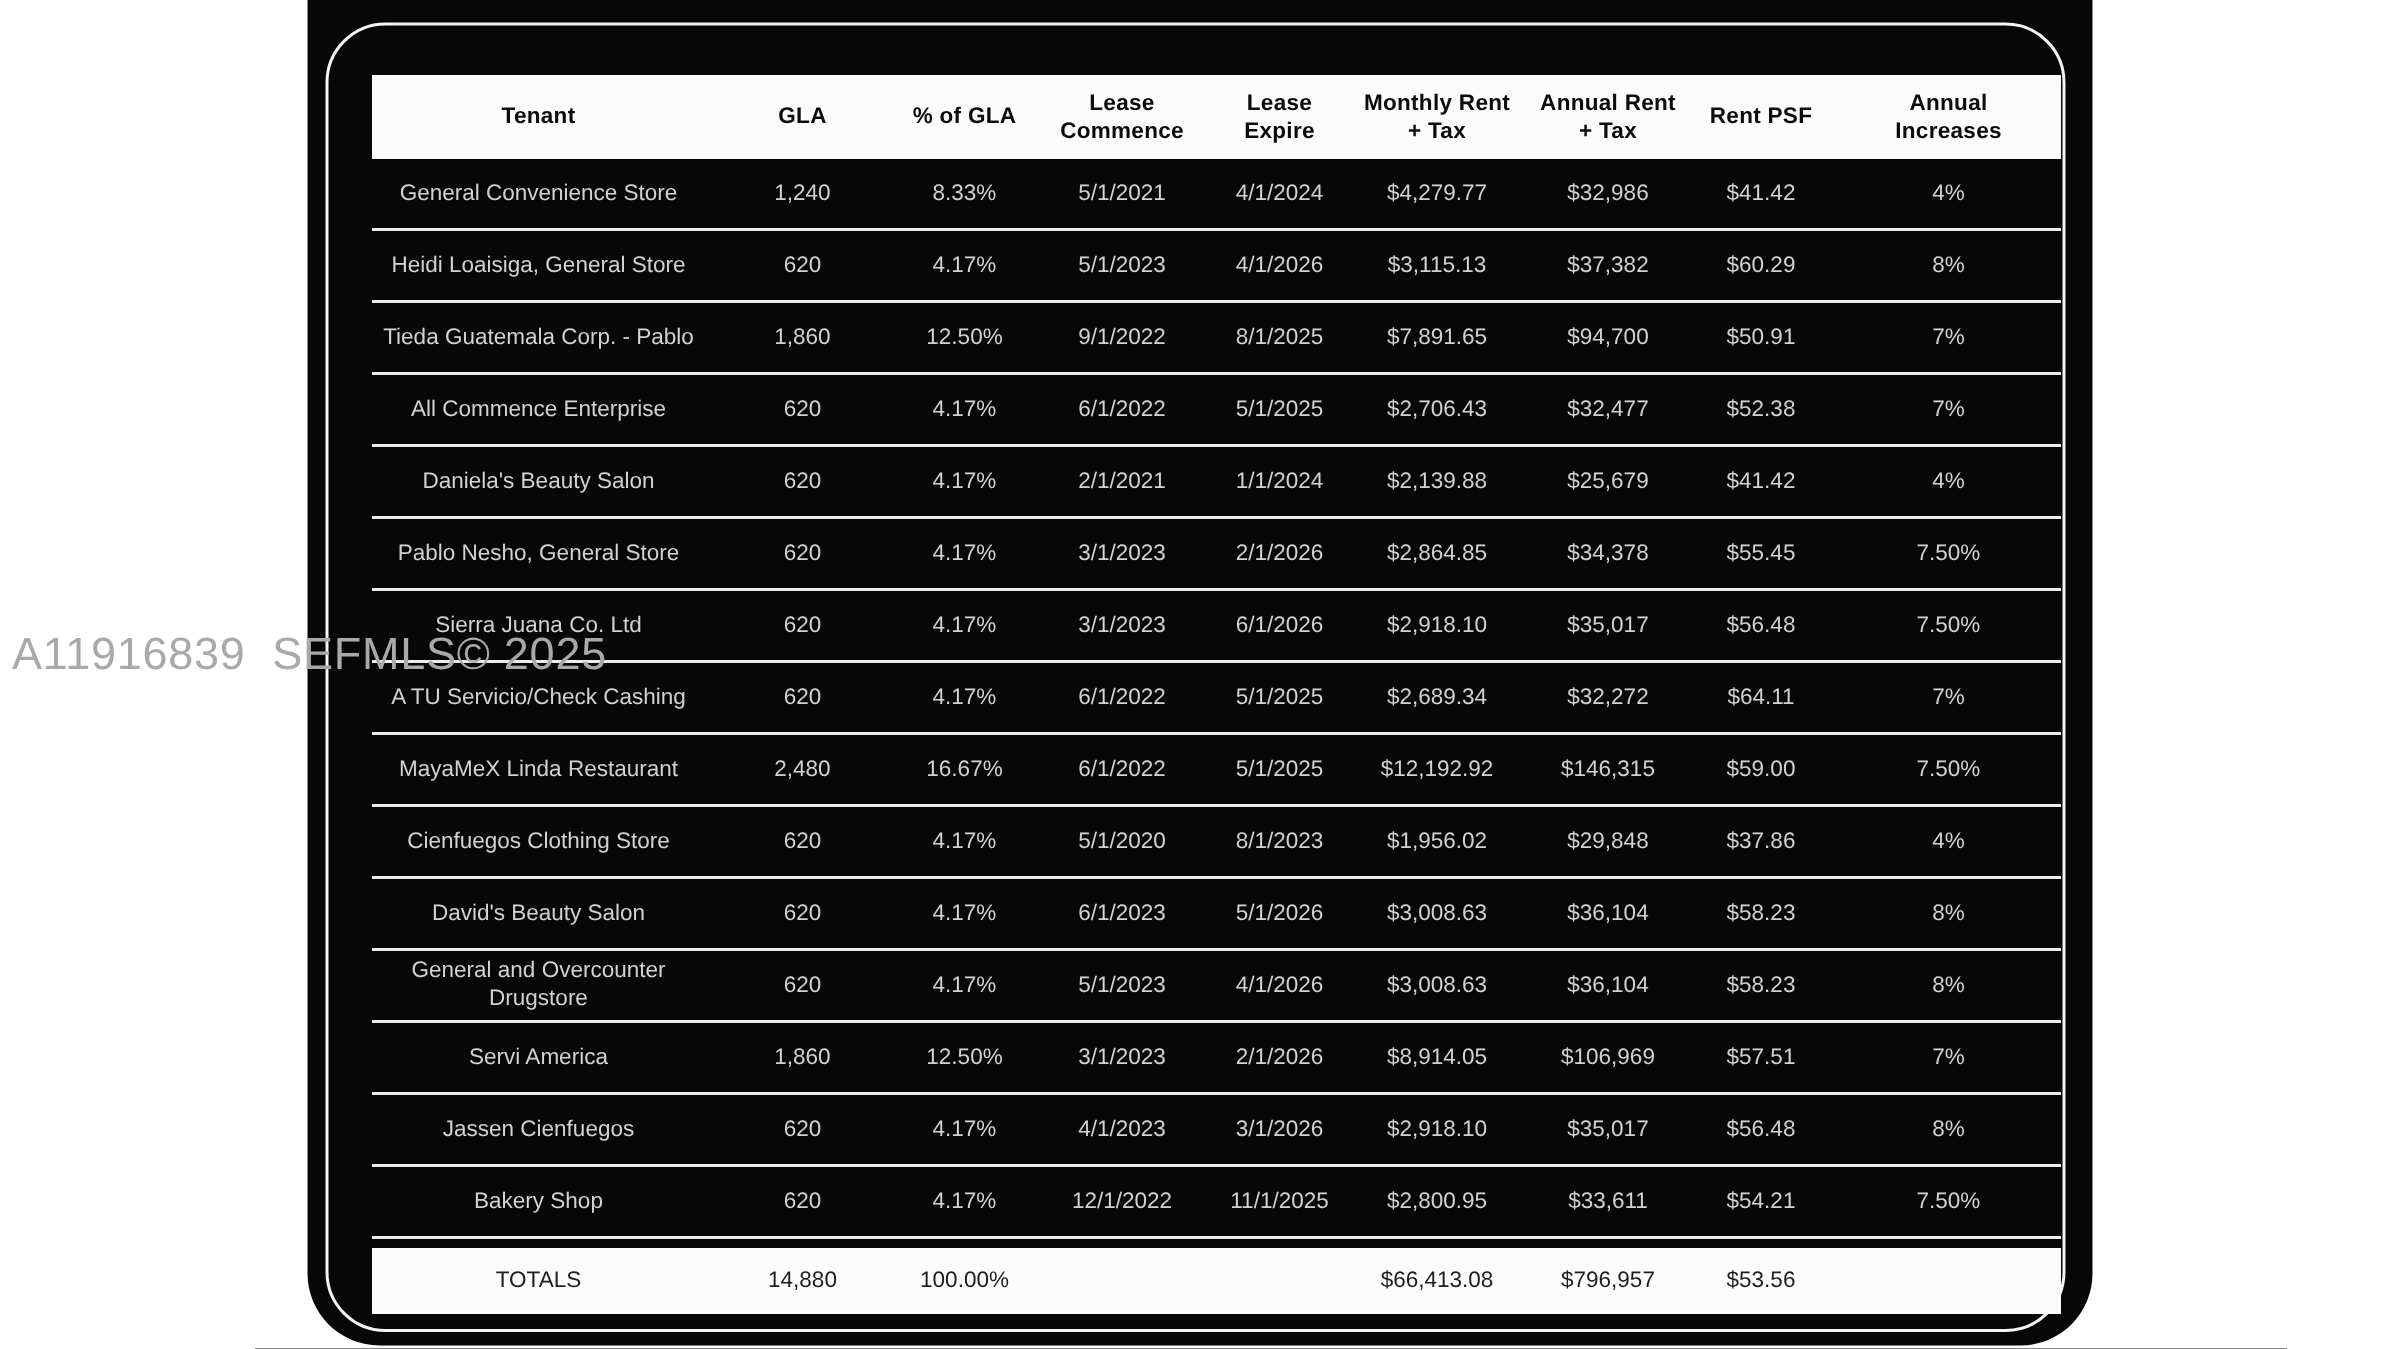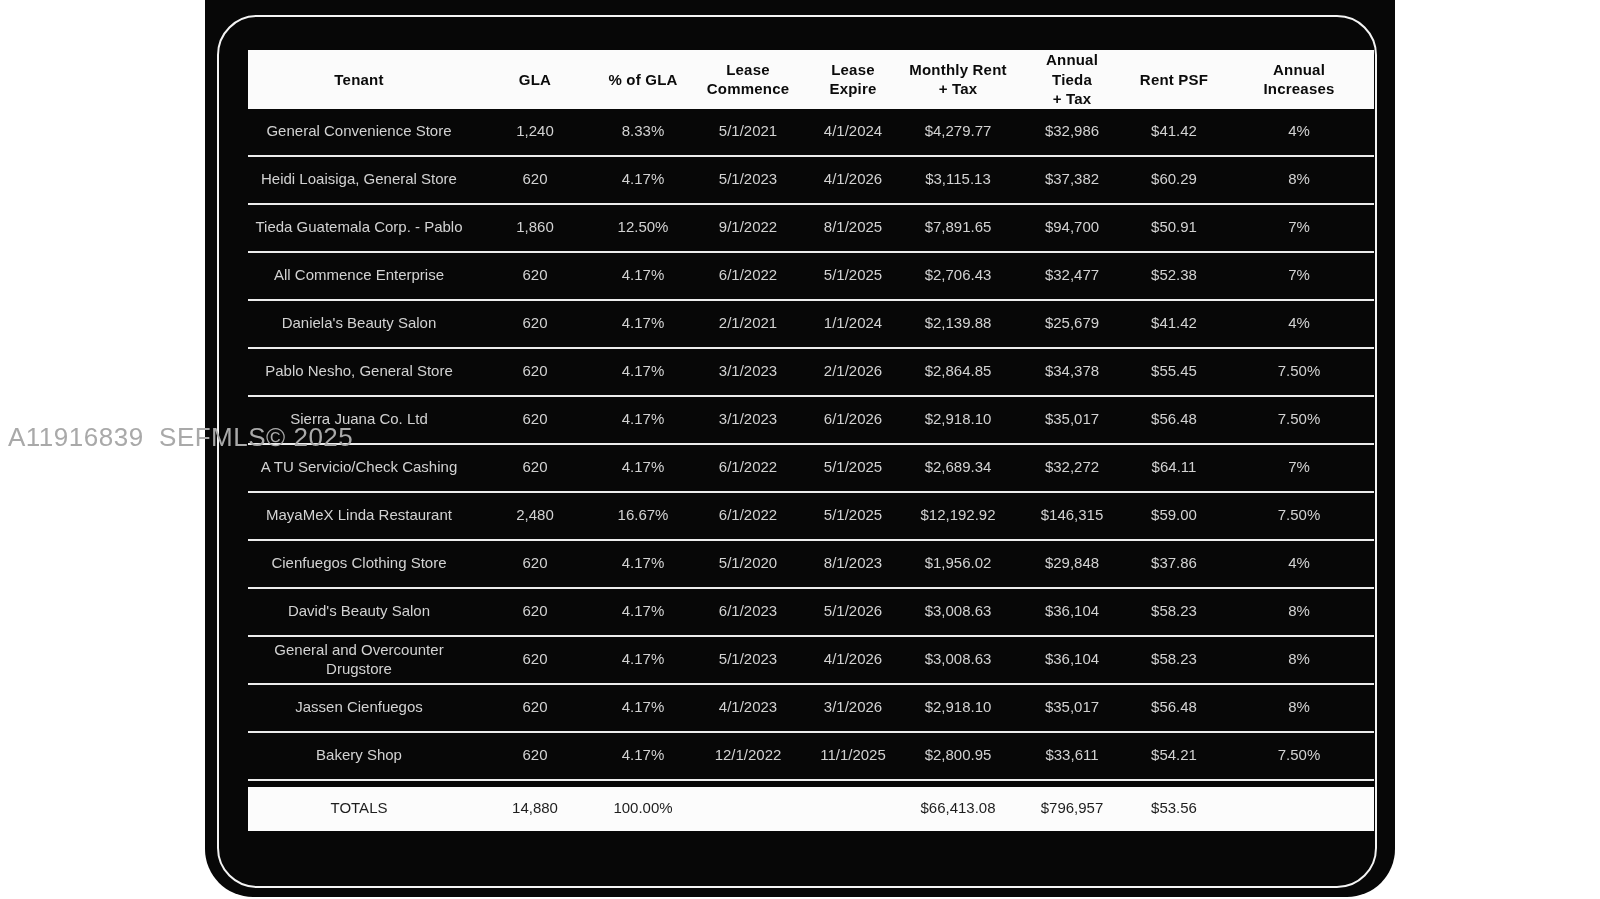--- a/index.html
+++ b/index.html
@@ -31,21 +31,21 @@
     height:42px;border-bottom:2px solid #ececec;
     white-space:pre-line;line-height:1.25;padding:2px 4px;
   }
   table.rent-roll tr.totals td{
     background:#fcfcfc;color:#1e1e1e;height:40px;border-bottom:none;
     border-top:6px solid #070707;
   }
   td.obscured{color:#3a3a3a;filter:blur(.4px);}
   .watermark{
     position:absolute;left:8px;top:423px;z-index:3;
-    font-size:26px;color:#a9a9a9;letter-spacing:.5px;line-height:28px;
+    font-size:30px;color:#a9a9a9;letter-spacing:.5px;line-height:28px;
     white-space:pre;
   }
 </style>
 </head>
 <body>
 
 <div class="card"></div>
 <div class="card-outline"></div>
 
 <table class="rent-roll">
@@ -64,21 +64,21 @@
       <tr>
         <th>Tenant</th>
         <th>GLA</th>
         <th>% of GLA</th>
         <th>Lease
 Commence</th>
         <th>Lease
 Expire</th>
         <th>Monthly Rent
 + Tax</th>
-        <th>Annual Tieda
+        <th>Annual Rent
 + Tax</th>
         <th>Rent PSF</th>
         <th>Annual
 Increases</th>
       </tr>
     </thead>
     <tbody>
       <tr>
         <td>General Convenience Store</td>
         <td>1,240</td>
@@ -204,20 +204,31 @@
         <td>General and Overcounter
 Drugstore</td>
         <td>620</td>
         <td>4.17%</td>
         <td>5/1/2023</td>
         <td>4/1/2026</td>
         <td>$3,008.63</td>
         <td>$36,104</td>
         <td>$58.23</td>
         <td>8%</td>
+      </tr>
+      <tr>
+        <td>Servi America</td>
+        <td>1,860</td>
+        <td>12.50%</td>
+        <td>3/1/2023</td>
+        <td>2/1/2026</td>
+        <td>$8,914.05</td>
+        <td>$106,969</td>
+        <td>$57.51</td>
+        <td>7%</td>
       </tr>
       <tr>
         <td>Jassen Cienfuegos</td>
         <td>620</td>
         <td>4.17%</td>
         <td>4/1/2023</td>
         <td>3/1/2026</td>
         <td>$2,918.10</td>
         <td>$35,017</td>
         <td>$56.48</td>

